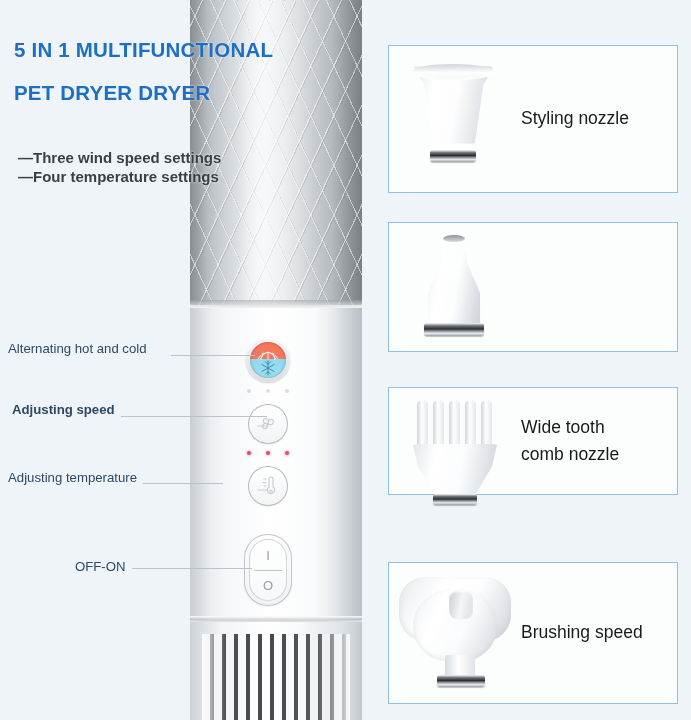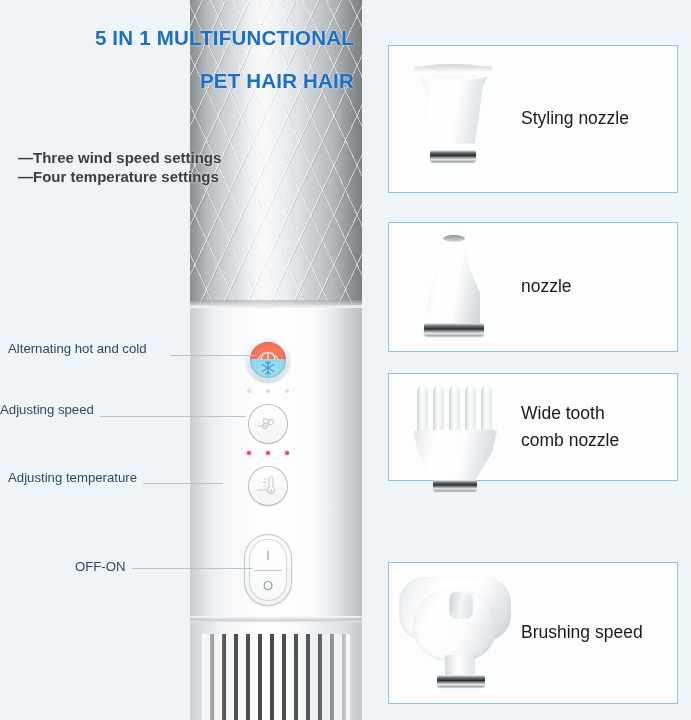--- a/index.html
+++ b/index.html
@@ -144,21 +144,21 @@
     background:linear-gradient(180deg,#ffffff,#f6f8f9);
     position:relative;
   }
   .power-inner::after{
     content:""; position:absolute; left:4px; right:4px; top:50%;
     height:1px; background:rgba(150,155,160,.55);
   }
   .pw-sym{ font-size:13px; color:#9aa0a6; line-height:1; font-family:"Liberation Sans", sans-serif; }
 
   
-  #headline { position:absolute; left:14px; top:28px; width:340px; z-index:5;text-align:right; }
+  #headline { position:absolute; left:14px; top:40px; width:340px; z-index:5; }
   .h-line{
     font-size:20.5px; font-weight:bold; color:#1d6fc4;
     letter-spacing:.2px; line-height:1.0; text-shadow:0 0 2px rgba(239,244,248,.95);
   }
   .h-line + .h-line { margin-top:22px; }
 
   #bullets{ position:absolute; left:18px; top:150px; width:260px; z-index:5;font-weight:bold; }
   .bullet{
     font-size:15px; color:#3b3f43; line-height:1.0;
     text-shadow:0 0 3px rgba(239,244,248,.95);
@@ -169,38 +169,38 @@
   .callout{ position:absolute; z-index:6; display:flex; align-items:center; }
   .callout .ctext{
     font-size:13.2px; color:#2c4a66;
     text-shadow:0 0 3px rgba(239,244,248,.95); white-space:nowrap;
   }
   .callout .lead{
     height:1px; background:#b7c4ce; flex:0 0 auto; margin-left:6px;
   }
   .co-hotcold { left:8px;  top:341px;gap:18px; }
   .co-hotcold .lead { width:84px; margin-top:14px; }
-  .co-speed   { left:0;  top:402px; }
+  .co-speed   { left:12px;  top:402px;font-weight:bold; }
   .co-speed   .lead { width:146px; margin-top:14px; }
   .co-temp    { left:8px;  top:470px; }
   .co-temp    .lead { width:80px; margin-top:12px; }
   .co-power   { left:75px; top:559px; }
   .co-power   .lead { width:120px; margin-top:4px; }
 
   
   #cards{ position:absolute; left:388px; top:0; width:290px; height:720px; }
   .card{
     position:absolute; left:0; width:290px;
     border:1px solid #8fc1e3; border-radius:0;
     background:#fcfdfd;
     display:flex; align-items:center;
   }
   .card-1{ top:45px;  height:148px; }
   .card-2{ top:222px; height:130px; }
-  .card-3{ top:373px; height:108px; }
+  .card-3{ top:387px; height:108px; }
   .card-4{ top:562px; height:142px; }
 
   .card-art{ width:132px; height:100%; position:relative; flex:0 0 auto; }
   .card-label{
     font-size:17.5px; color:#1a1a1a; line-height:1.55; padding-right:8px;
   }
 
   
   .chrome-ring{
     position:absolute; border-radius:3px;
@@ -354,21 +354,21 @@
   <div class="btn-power">
     <div class="power-inner">
       <span class="pw-sym">I</span>
       <span class="pw-sym">O</span>
     </div>
   </div>
 </div>
 
 <div id="headline">
   <div class="h-line">5 IN 1 MULTIFUNCTIONAL</div>
-  <div class="h-line">PET HAIR HAIR</div>
+  <div class="h-line">PET DRYER DRYER</div>
 </div>
 
 <div id="bullets">
   <div class="bullet">—Three wind speed settings</div>
   <div class="bullet">—Four temperature settings</div>
 </div>
 
 <div class="callout co-hotcold">
   <span class="ctext">Alternating hot and cold</span>
   <span class="lead"></span>
@@ -397,21 +397,20 @@
     <div class="card-label">Styling nozzle</div>
   </div>
 
   <div class="card card-2">
     <div class="card-art">
       <div class="cn-body"></div>
       <div class="cn-top"></div>
       <div class="chrome-ring cn-ring"></div>
     </div>
     <div class="card-label">
-      <div>nozzle</div>
     </div>
   </div>
 
   <div class="card card-3">
     <div class="card-art">
       <div class="wt-prongs">
         <span class="prong" style="left:0px"></span>
         <span class="prong" style="left:16px"></span>
         <span class="prong" style="left:32px"></span>
         <span class="prong" style="left:48px"></span>

